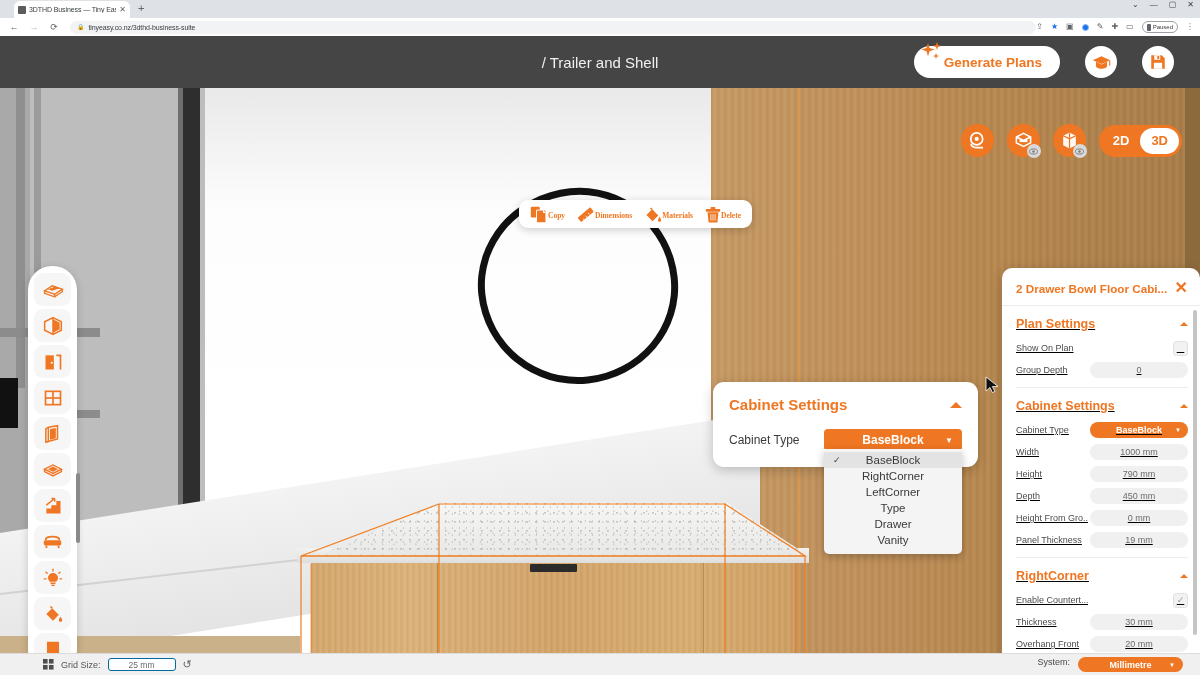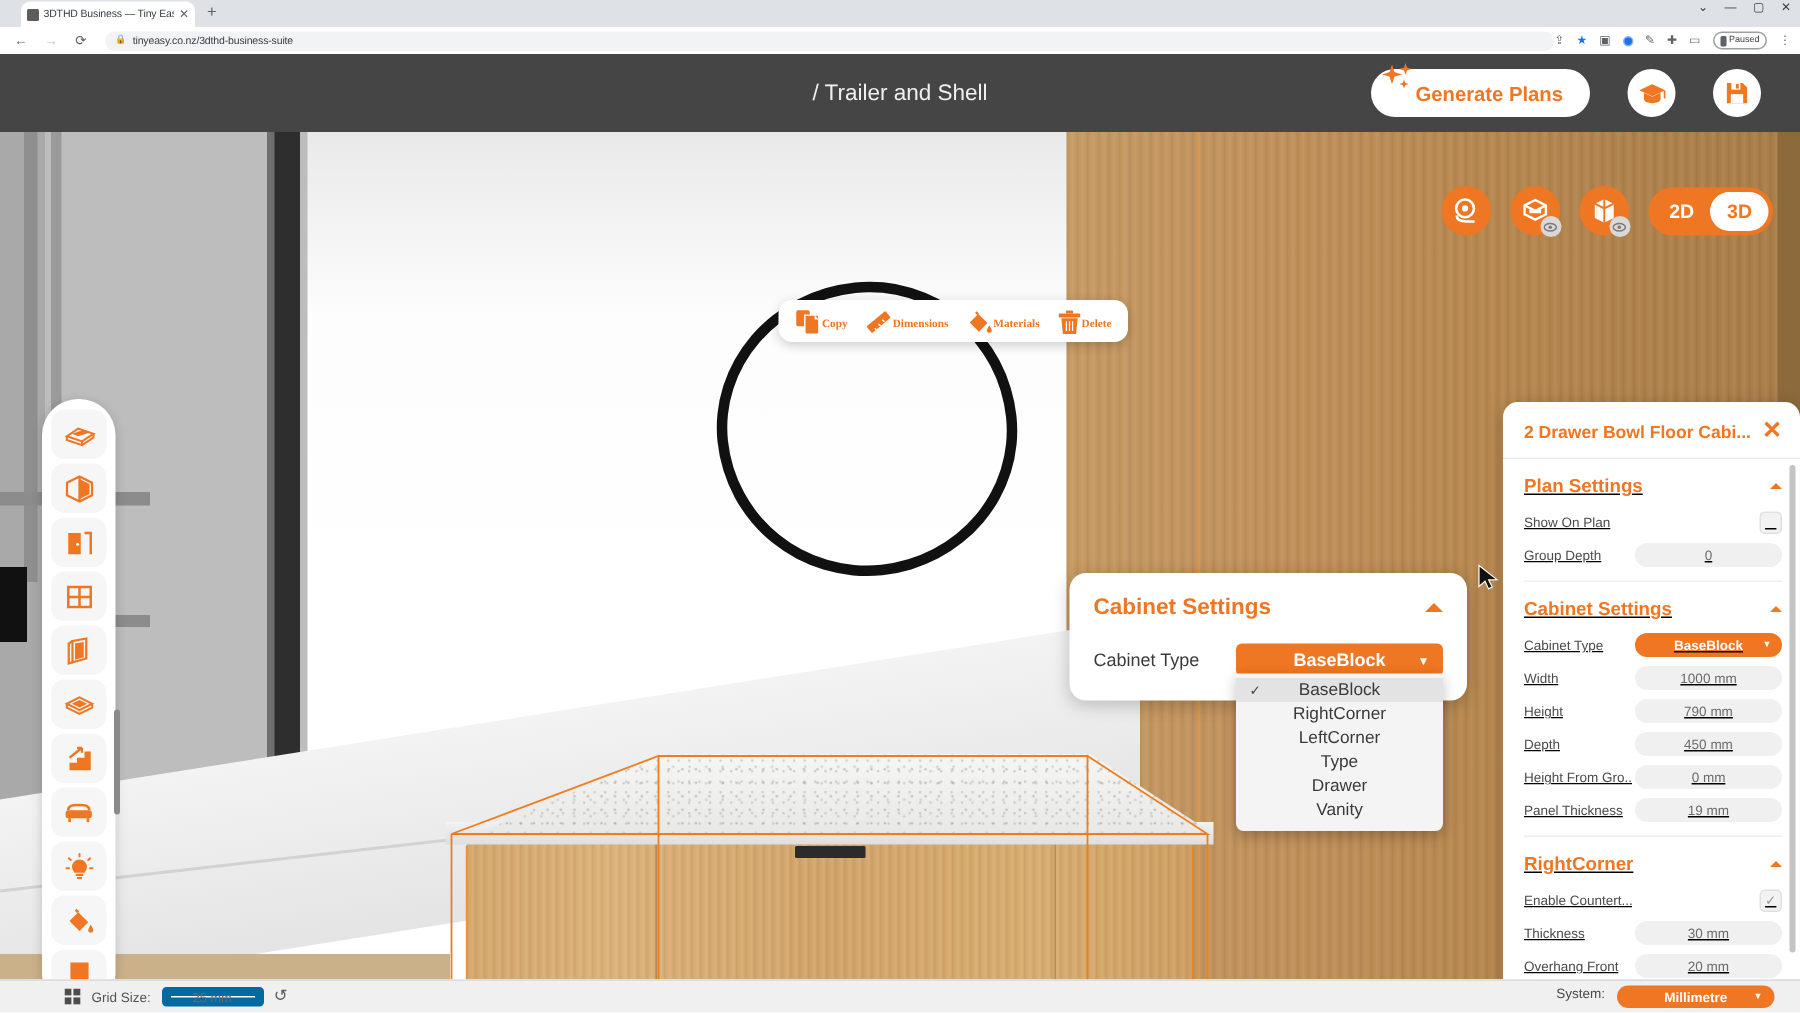--- a/index.html
+++ b/index.html
@@ -241,21 +241,21 @@
   .tri-up.sm { border-left-width:4.5px;border-right-width:4.5px;border-bottom-width:4.5px; }
 
   
   .cursor-arrow { position:absolute; left:985px; top:288px; width:16px; height:18px; }
 
   
   .bottom-bar { position:absolute; left:0; top:653px; width:1200px; height:22px; background:#f0f0f0;
     border-top:1px solid #dcdcdc; display:flex; align-items:center; }
   .grid-wrap { display:flex; align-items:center; gap:7px; margin-left:43px; }
   .grid-label { font-size:9px; color:#545454; }
-  .grid-val { width:68px; height:13px; background:#fff; border:6px solid #0369a1; border-radius:3px;
+  .grid-val { width:68px; height:13px; background:#fff; border:1px solid #0369a1; border-radius:3px;
     display:flex; align-items:center; justify-content:center; font-size:8.5px; color:#6a6a6a; }
   .reset-btn { background:none;border:none;cursor:pointer;font-size:11px;color:#5d5d5d;line-height:1;padding:0; }
   .sys-wrap { margin-left:auto; margin-right:17px; display:flex; align-items:flex-start; gap:8px; }
   .sys-label { font-size:9px; color:#4a4a4a; }
   .sys-dd { width:105px; height:15px; background:#ef7622; border-radius:7.5px; position:relative;
     display:flex; align-items:center; justify-content:center; color:#fff; font-size:9px; font-weight:bold;
     border:none; cursor:pointer; font-family:inherit; }
   .sys-dd .caret { position:absolute; right:8px; font-size:6px; }
 </style>
 </head>

